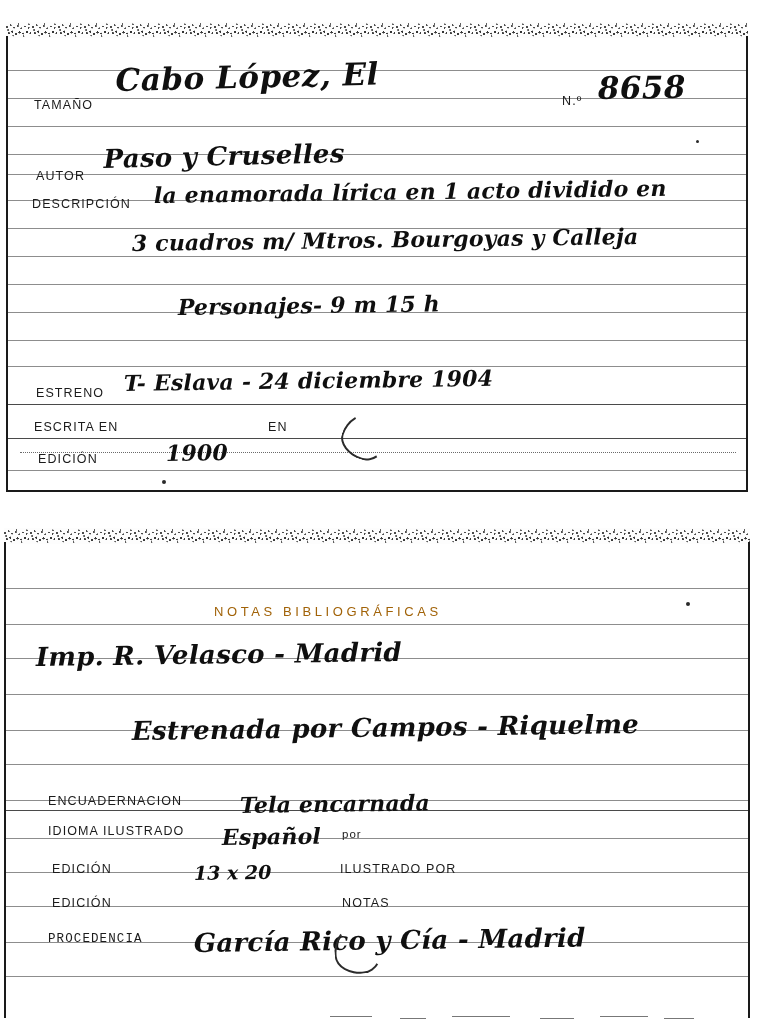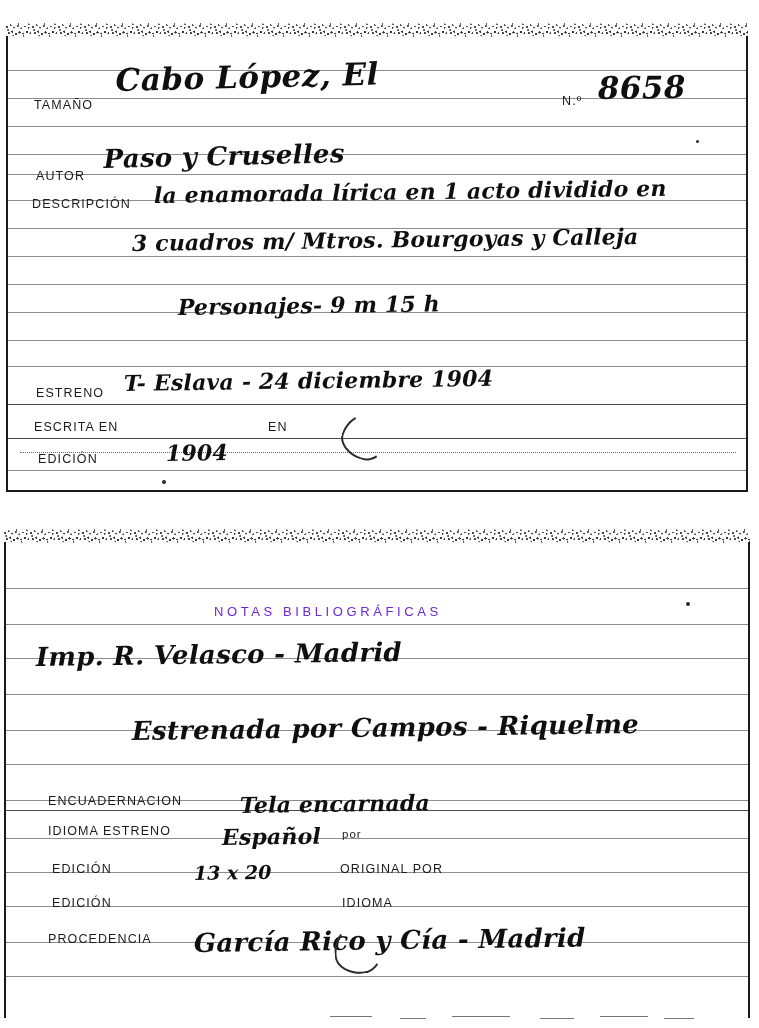--- a/index.html
+++ b/index.html
@@ -122,21 +122,21 @@
     font-family: "Liberation Sans", sans-serif;
   }
   .label.small {
     font-size: 11.5px;
     letter-spacing: 1.0px;
   }
   .section-title {
     position: absolute;
     font-size: 13px;
     letter-spacing: 3.6px;
-    color: #6d28d9;
+    color: #a16207;
     white-space: nowrap;
   }
 
   
   .hw {
     position: absolute;
     font-family: "DejaVu Serif", serif;
     font-style: italic;
     color: #0f0f0f;
     white-space: nowrap;
@@ -221,21 +221,21 @@
     <span class="hw t2 skew" style="left:98px; top:122px;">Paso y Cruselles</span>
 
     <span class="hw t3 skew3" style="left:148px; top:160px;">la enamorada lírica en 1 acto dividido en</span>
 
     <span class="hw t3 skew3" style="left:126px; top:208px;">3 cuadros m/ Mtros. Bourgoyas y Calleja</span>
 
     <span class="hw t3 skew3" style="left:172px; top:272px;">Personajes- 9 m 15 h</span>
 
     <span class="hw t3 skew3" style="left:118px; top:348px;">T- Eslava - 24 diciembre 1904</span>
 
-    <span class="hw t3 skew3" style="left:160px; top:418px;">1904</span>
+    <span class="hw t3 skew3" style="left:160px; top:418px;">1900</span>
 
     <div class="blot" style="left:336px; top:392px; width:44px; height:42px; transform:rotate(18deg);"></div>
     <div class="speck" style="left:156px; top:458px; width:4px; height:4px;"></div>
     <div class="speck" style="left:690px; top:118px; width:3px; height:3px;"></div>
   </div>
 
   <div class="card card-bottom">
     <div class="noise-band"></div>
     <div class="card-border-left"></div>
     <div class="card-border-right"></div>
@@ -255,33 +255,33 @@
     <div class="rule" style="top:448px;"></div>
 
     <span class="section-title" style="left:210px; top:76px;">NOTAS BIBLIOGRÁFICAS</span>
 
     <span class="hw t2 skew3" style="left:32px; top:114px;">Imp. R. Velasco - Madrid</span>
 
     <span class="hw t2 skew3" style="left:128px; top:188px;">Estrenada por Campos - Riquelme</span>
 
     <span class="label" style="left:44px; top:266px;">ENCUADERNACION</span>
 
-    <span class="label" style="left:44px; top:296px;">IDIOMA ESTRENO</span>
+    <span class="label" style="left:44px; top:296px;">IDIOMA ILUSTRADO</span>
 
     <span class="label small" style="left:338px; top:300px;">por</span>
 
     <span class="label" style="left:48px; top:334px;">EDICIÓN</span>
 
-    <span class="label" style="left:336px; top:334px;">ORIGINAL POR</span>
+    <span class="label" style="left:336px; top:334px;">ILUSTRADO POR</span>
 
     <span class="label" style="left:48px; top:368px;">EDICIÓN</span>
 
-    <span class="label" style="left:338px; top:368px;">IDIOMA</span>
-
-    <span class="label" style="left:44px; top:404px;">PROCEDENCIA</span>
+    <span class="label" style="left:338px; top:368px;">NOTAS</span>
+
+    <span class="label" style="left:44px; top:404px;font-family:Liberation Mono, monospace;">PROCEDENCIA</span>
 
     <span class="hw t3 skew3" style="left:236px; top:264px;">Tela encarnada</span>
 
     <span class="hw t3 skew3" style="left:218px; top:296px;">Español</span>
 
     <span class="hw t4 skew3" style="left:190px; top:334px;">13 x 20</span>
 
     <span class="hw t2 skew3" style="left:190px; top:400px;">García Rico y Cía - Madrid</span>
 
     <div class="blot" style="left:330px; top:396px; width:46px; height:46px; transform:rotate(-6deg);"></div>

